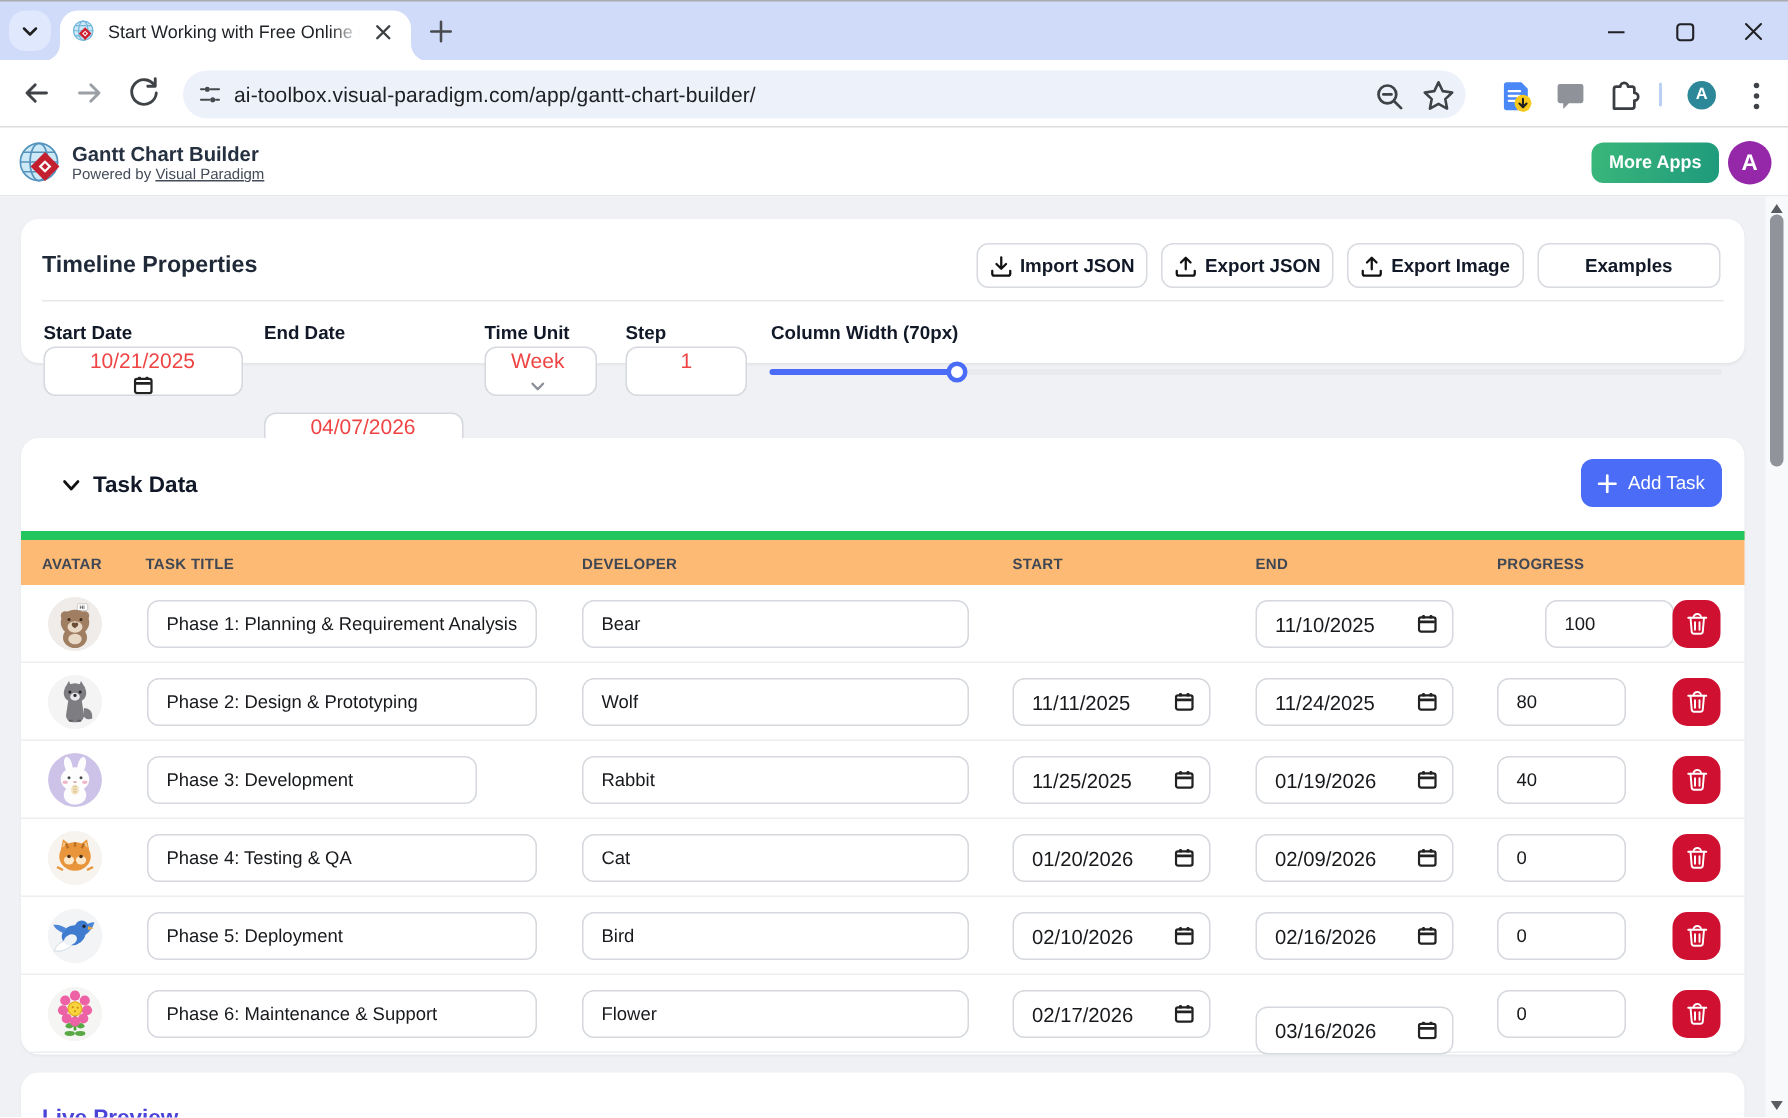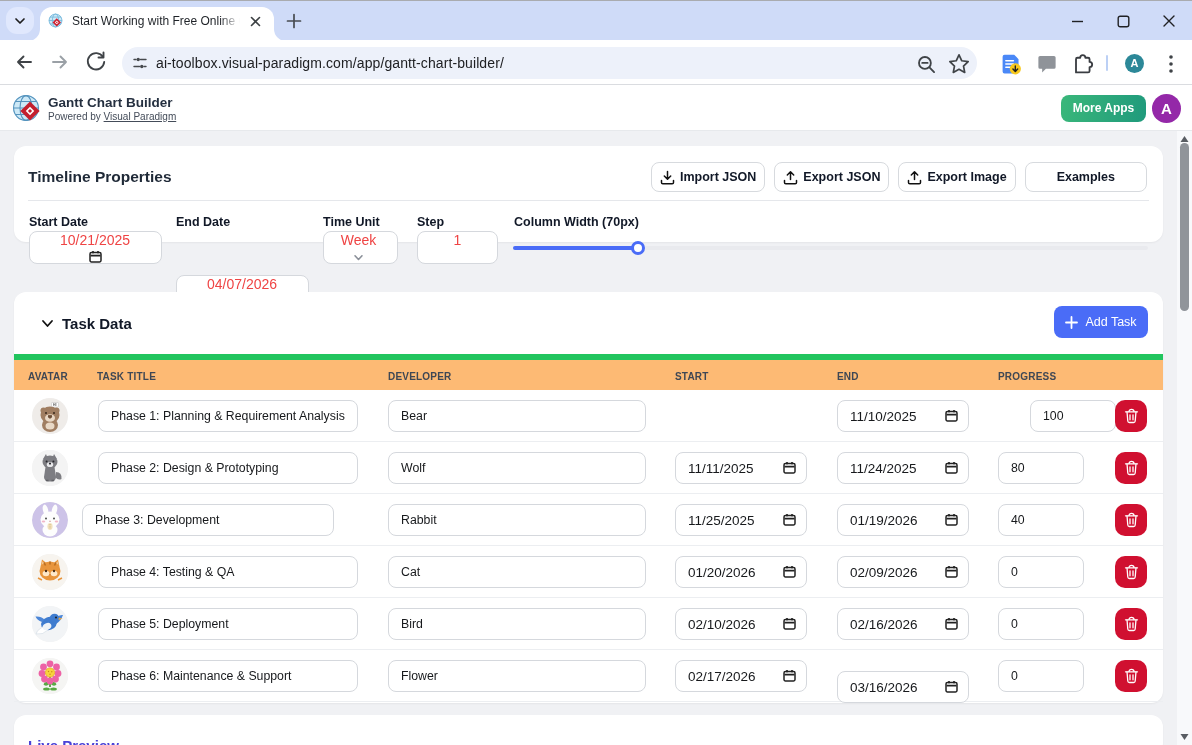--- a/index.html
+++ b/index.html
@@ -372,21 +372,21 @@
               <ellipse cx="18" cy="28" rx="7.5" ry="6.5"></ellipse>
             </g>
             <circle cx="14" cy="16.5" r="1" fill="#4a4a4a"></circle>
             <circle cx="22" cy="16.5" r="1" fill="#4a4a4a"></circle>
             <ellipse cx="11.5" cy="19.5" rx="1.8" ry="1.1" fill="#f1b7c8"></ellipse>
             <ellipse cx="24.5" cy="19.5" rx="1.8" ry="1.1" fill="#f1b7c8"></ellipse>
             <path d="M17 19 q1 1 2 0" stroke="#c99" stroke-width="0.8" fill="none"></path>
             <ellipse cx="18" cy="24.5" rx="2.6" ry="3.4" fill="#f3e3c0"></ellipse>
             <path d="M16.8 22.5 h2.4 M16.8 24.2 h2.4 M16.8 25.9 h2.4" stroke="#d9c08e" stroke-width="0.7"></path>
           </svg></div>
-      <div class="ti" style="left:68px;width:252px;">Phase 3: Development</div>
+      <div class="ti" style="left:84px;width:220px;">Phase 3: Development</div>
       <div class="ti" style="left:374px;width:258px;">Rabbit</div>
       <div class="ti dti" style="left:661px;width:132px;">
           <span>11/25/2025</span>
           <svg class="calic" width="13" height="12" viewBox="0 0 13 12">
             <rect x="1" y="1.5" width="11" height="9.5" rx="1.4" fill="none" stroke="#222" stroke-width="1.5"></rect>
             <path d="M1.5 4.6 h10" stroke="#222" stroke-width="1.8"></path>
             <rect x="3" y="0" width="2" height="2.4" rx="0.8" fill="#222"></rect>
             <rect x="8" y="0" width="2" height="2.4" rx="0.8" fill="#222"></rect>
           </svg>
         </div>

